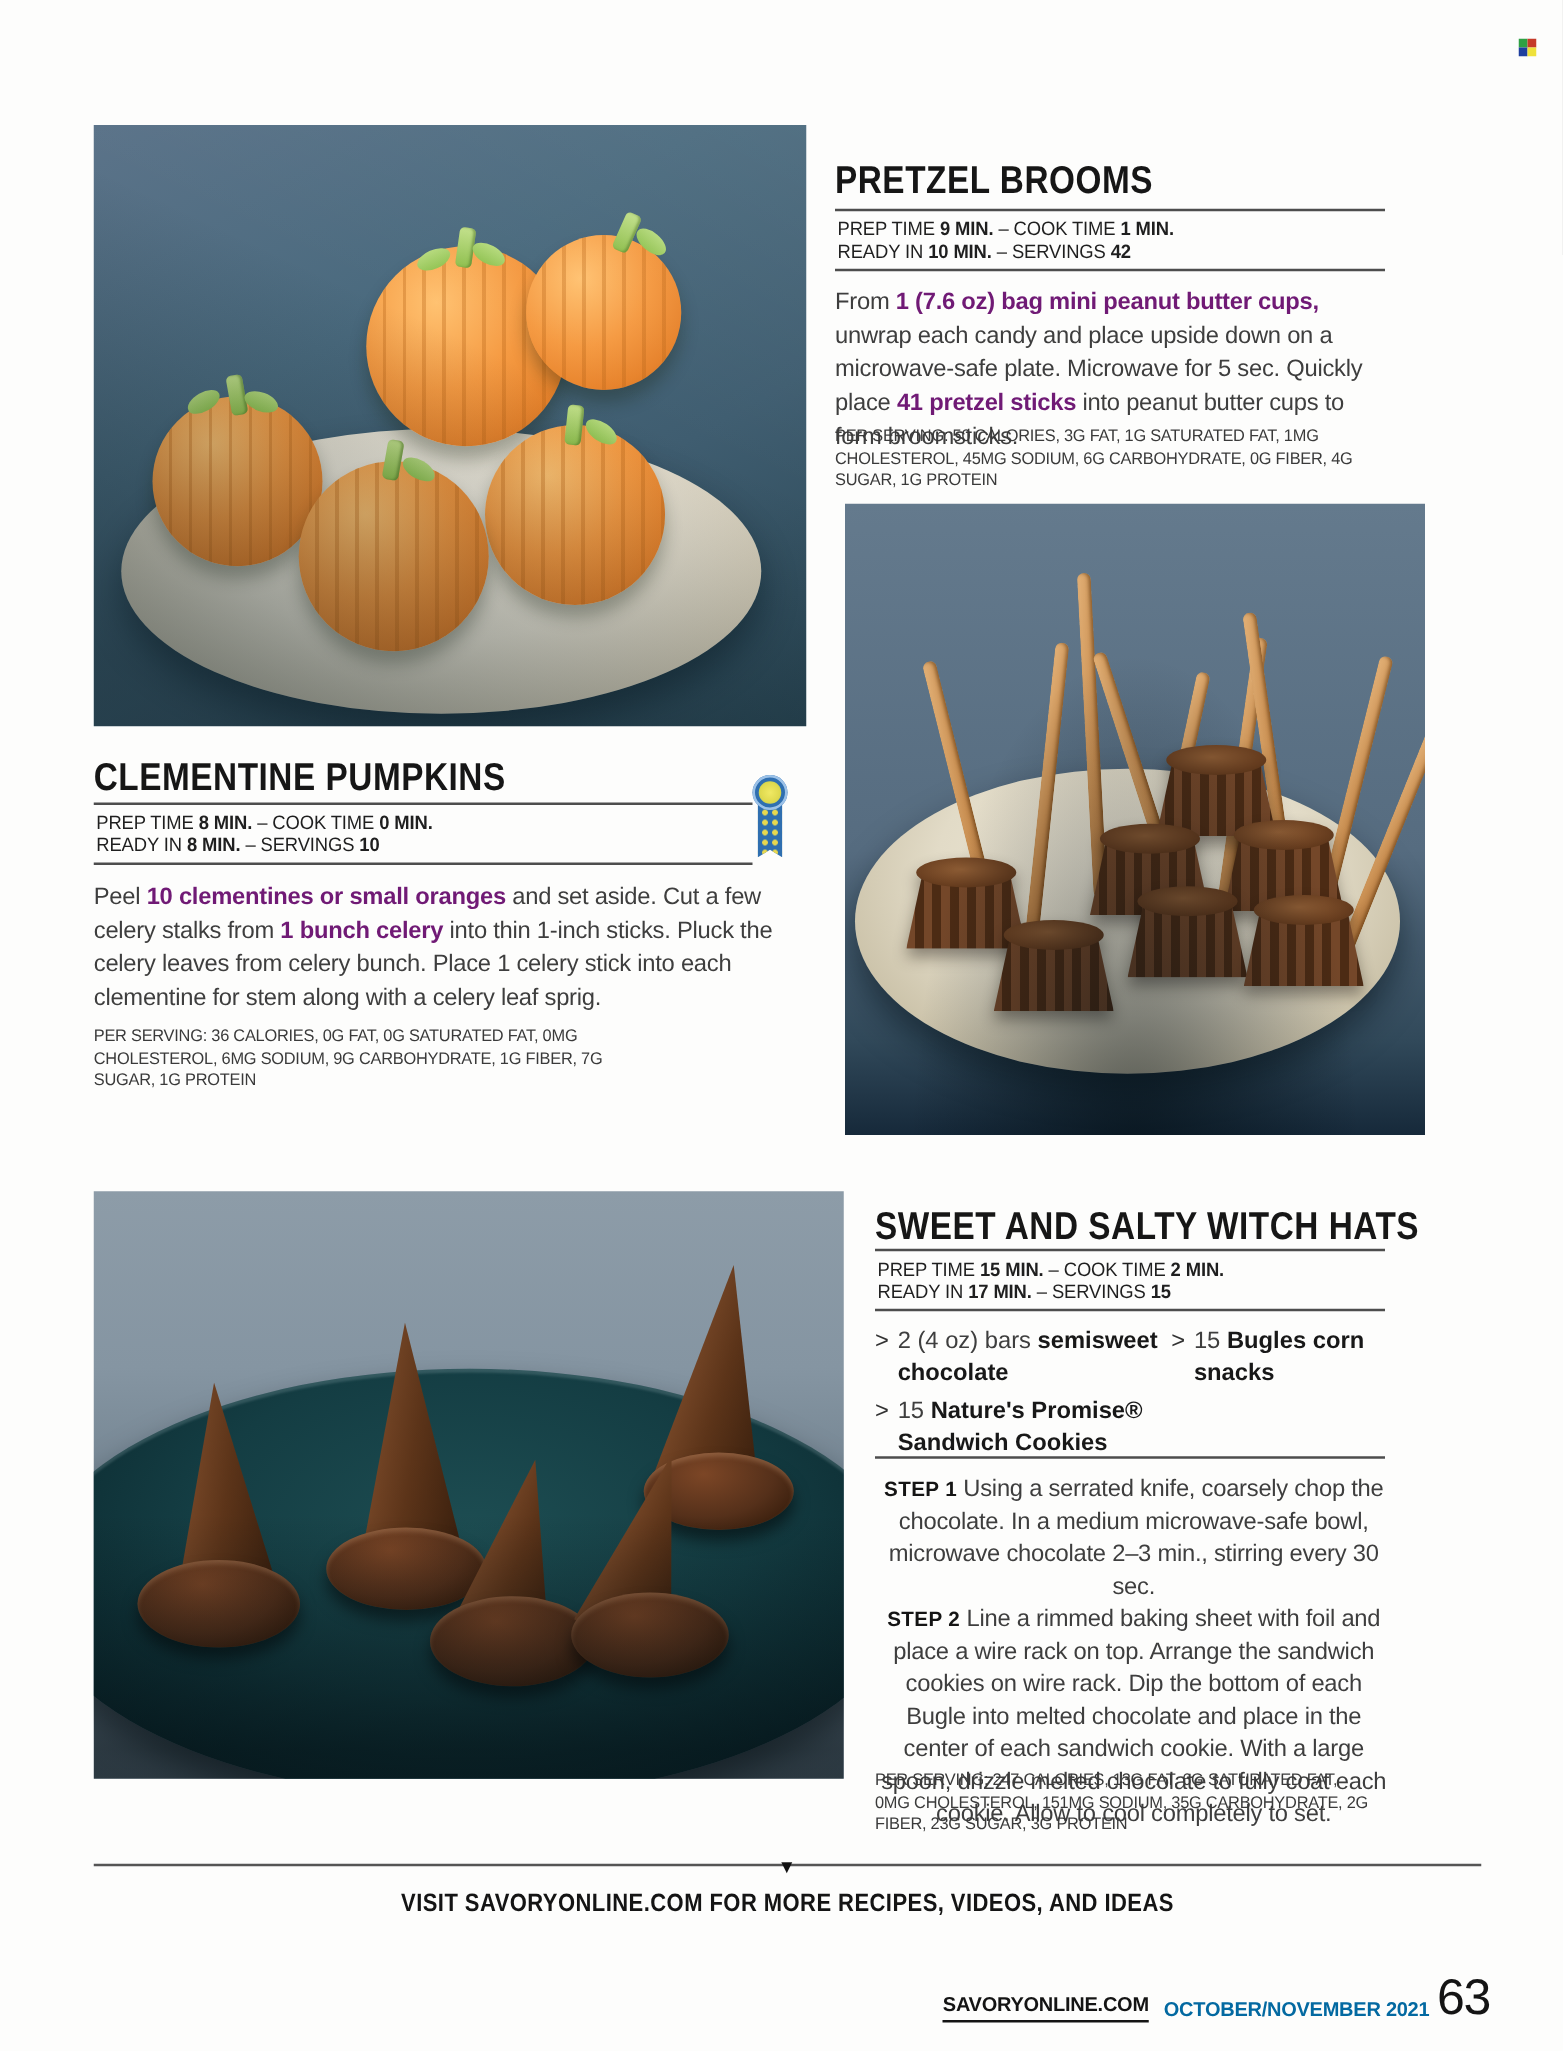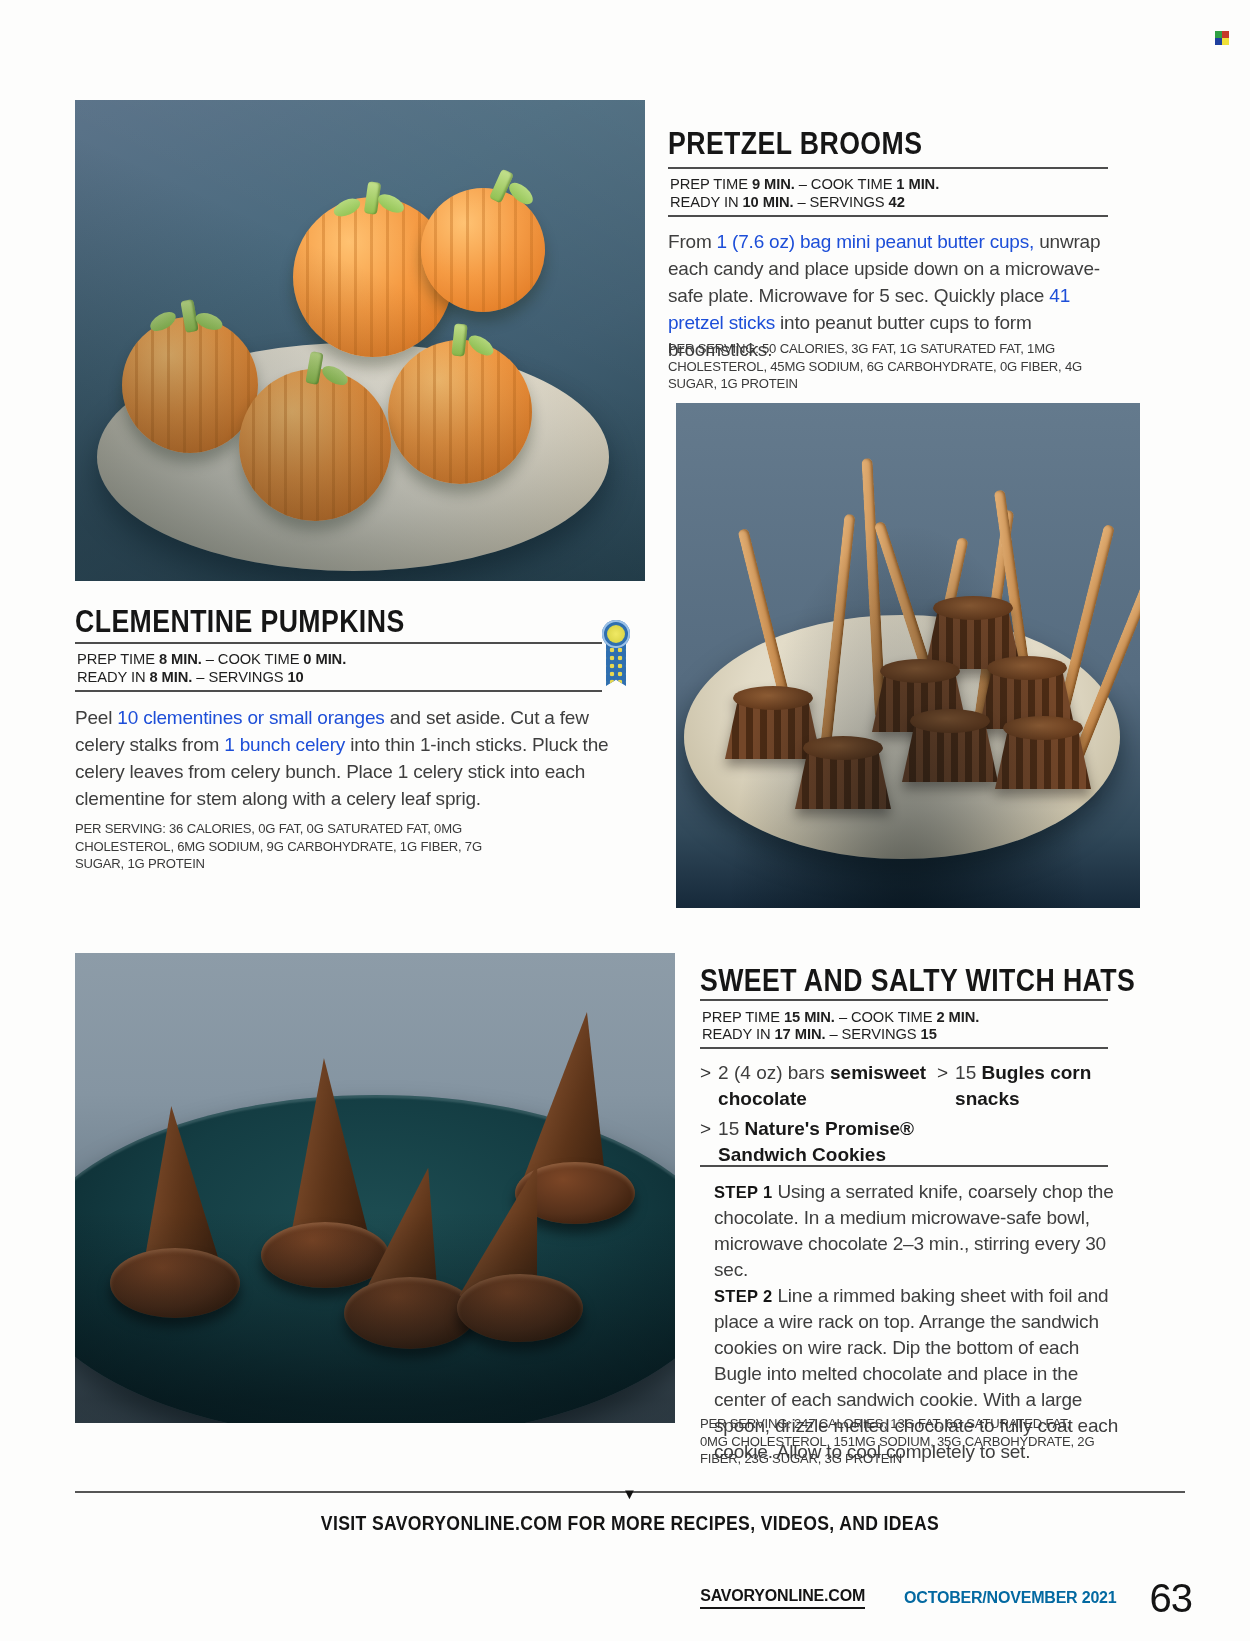--- a/index.html
+++ b/index.html
@@ -7,32 +7,32 @@
         font-family:"Liberation Sans",sans-serif;color:#222;}
   .abs{position:absolute;}
   
   .h1{font-weight:700;font-size:31px;letter-spacing:.5px;color:#161616;white-space:nowrap;
       transform:scaleX(.86);transform-origin:0 50%;}
   .rule{height:2px;background:#4d4d4d;}
   .meta{font-size:15.5px;color:#1f1f1f;white-space:nowrap;letter-spacing:-.1px;
         transform:scaleX(.95);transform-origin:0 50%;}
   .meta .b{font-weight:700;}
   .body-txt{font-size:19px;line-height:27px;color:#3e3e3e;letter-spacing:-.2px;}
-  .body-txt .b{font-weight:400;color:#1d4ed8;}
+  .body-txt .b{font-weight:700;color:#701a75;}
   .nutri{font-size:13.5px;line-height:17.5px;color:#3a3a3a;letter-spacing:-.2px;
          transform:scaleX(.97);transform-origin:0 0;}
   .ing{display:flex;font-size:19px;line-height:26px;color:#3e3e3e;margin-bottom:4px;}
   .ing .mark{margin-right:7px;color:#333;}
   .ing .b{font-weight:700;color:#181818;}
   .step{font-size:19px;line-height:26px;color:#3e3e3e;letter-spacing:-.2px;margin:0 0 0 0;}
   .step .b{font-weight:700;color:#141414;}
   .step .stp{font-size:16.5px;letter-spacing:.3px;}
   .visit{font-weight:700;font-size:20px;letter-spacing:.4px;color:#141414;text-align:center;
          transform:scaleX(.88);transform-origin:50% 50%;white-space:nowrap;}
-  .credits{display:flex;align-items:center;gap:27px;}
+  .credits{display:flex;align-items:flex-end;}
   .site{font-weight:700;font-size:16px;letter-spacing:-.2px;color:#141414;border-bottom:2px solid #141414;padding-bottom:2px;}
   .issue{font-weight:700;font-size:16px;letter-spacing:-.2px;color:#0369a1;margin-left:12px;}
   .pageno{font-size:40px;font-weight:400;color:#141414;letter-spacing:-1px;margin-left:6px;line-height:1;}
   .tri{font-size:15px;color:#111;line-height:1;}
   
   .photo{position:absolute;overflow:hidden;}
   .ph1{background:linear-gradient(150deg,#5b7389 0%,#4a6a7e 35%,#3f5d70 65%,#2a4654 100%);}
   .ph1 .vig{position:absolute;inset:0;background:linear-gradient(205deg,rgba(255,255,255,.06) 0%,transparent 40%,rgba(6,24,30,.45) 92%);}
   .plate1{position:absolute;left:22px;top:243px;width:512px;height:228px;border-radius:50%;
           background:radial-gradient(ellipse at 48% 32%,#f3eee2 0%,#e8e2d3 45%,#d2cab6 75%,#b4ab94 100%);
@@ -244,21 +244,21 @@
       </div>
     </div>
     <div class="abs" style="left:237px;top:97px;width:175px;">
       <div class="ing">
         <span class="mark">&gt;</span>
         <span><span>15 </span><span class="b">Bugles corn snacks</span></span>
       </div>
     </div>
 
     <div class="abs rule" style="left:0;top:202px;width:408px;"></div>
-    <div class="abs" style="left:14px;top:216px;width:412px;">
+    <div class="abs" style="left:1px;top:216px;width:412px;text-align:center;">
       <p class="step"><span class="b stp">STEP 1</span><span> Using a serrated knife, coarsely chop the chocolate. In a medium microwave-safe bowl, microwave chocolate 2–3 min., stirring every 30 sec.</span></p>
       <p class="step" style="margin-top:0;"><span class="b stp">STEP 2</span><span> Line a rimmed baking sheet with foil and place a wire rack on top. Arrange the sandwich cookies on wire rack. Dip the bottom of each Bugle into melted chocolate and place in the center of each sandwich cookie. With a large spoon, drizzle melted chocolate to fully coat each cookie. Allow to cool completely to set.</span></p>
     </div>
     <div class="abs nutri" style="left:0;top:452px;width:412px;">PER SERVING: 247 CALORIES, 13G FAT, 6G SATURATED FAT, 0MG CHOLESTEROL, 151MG SODIUM, 35G CARBOHYDRATE, 2G FIBER, 23G SUGAR, 3G PROTEIN</div>
   </div>
 
   <div class="abs rule" style="left:75px;top:1491px;width:1110px;background:#555;"></div>
   <div class="abs tri" style="left:622px;top:1486px;">▼</div>
   <div class="abs visit" style="left:75px;top:1512px;width:1110px;">VISIT SAVORYONLINE.COM FOR MORE RECIPES, VIDEOS, AND IDEAS</div>
 

